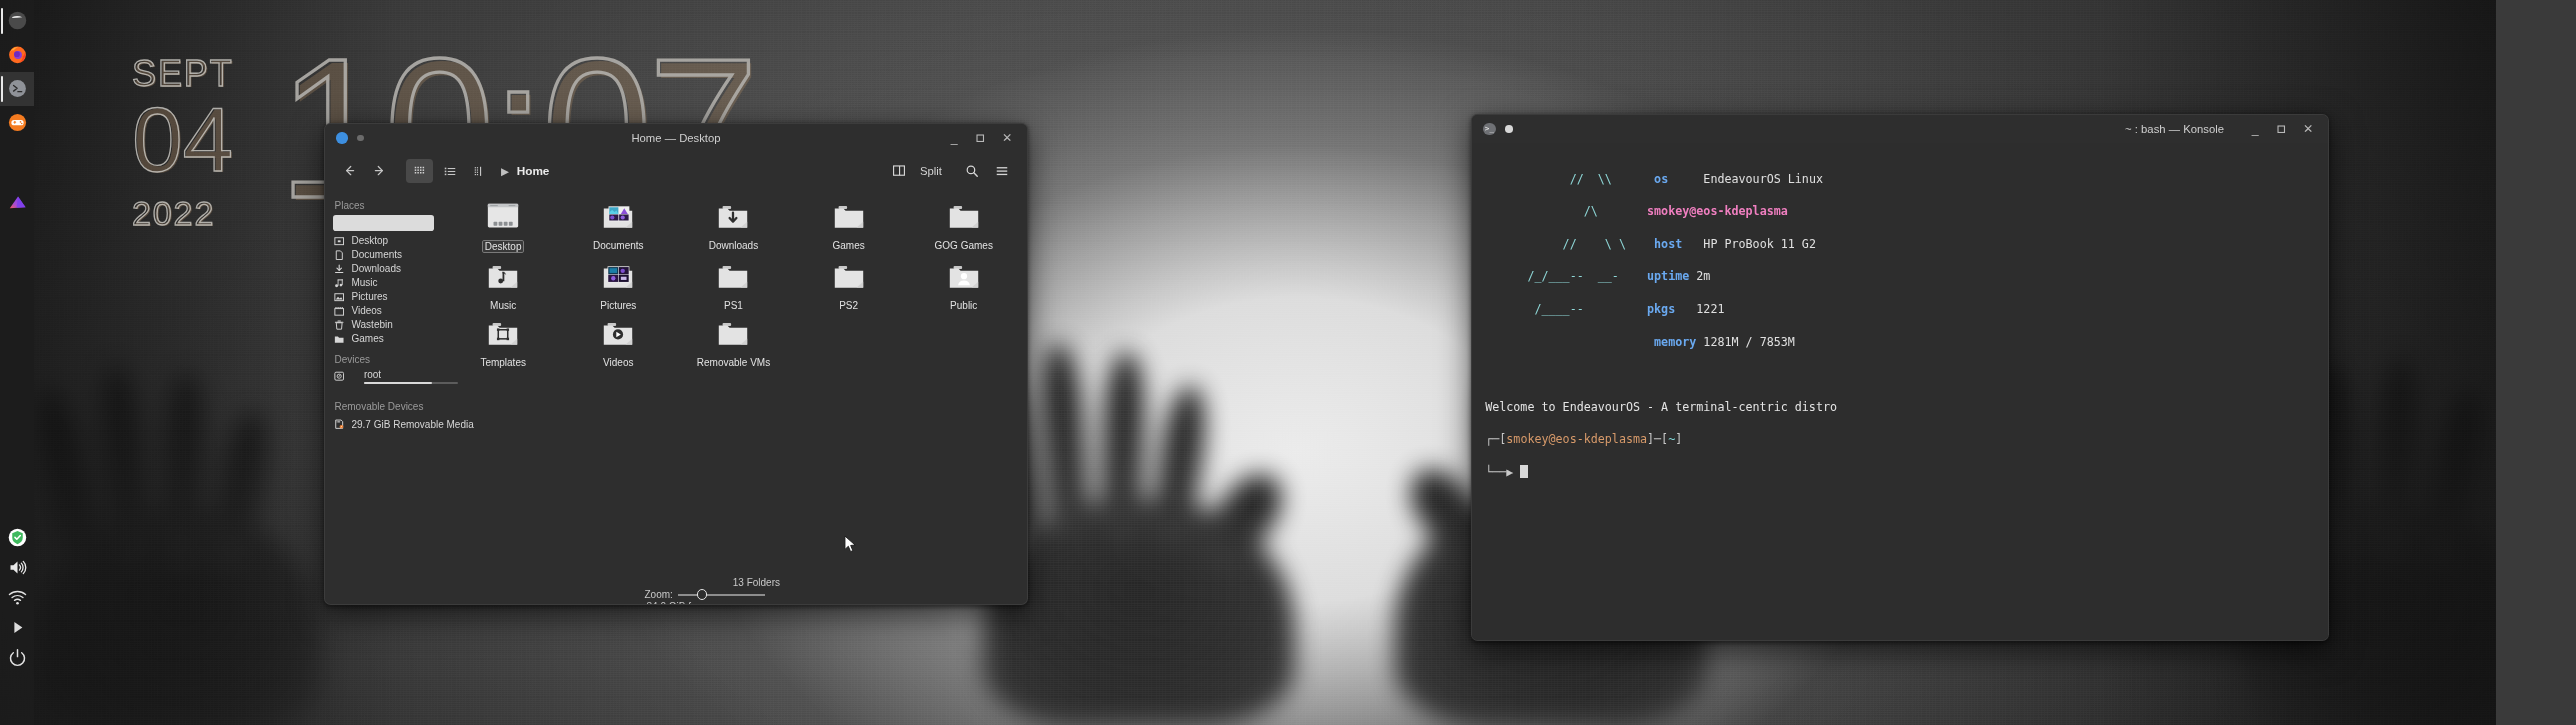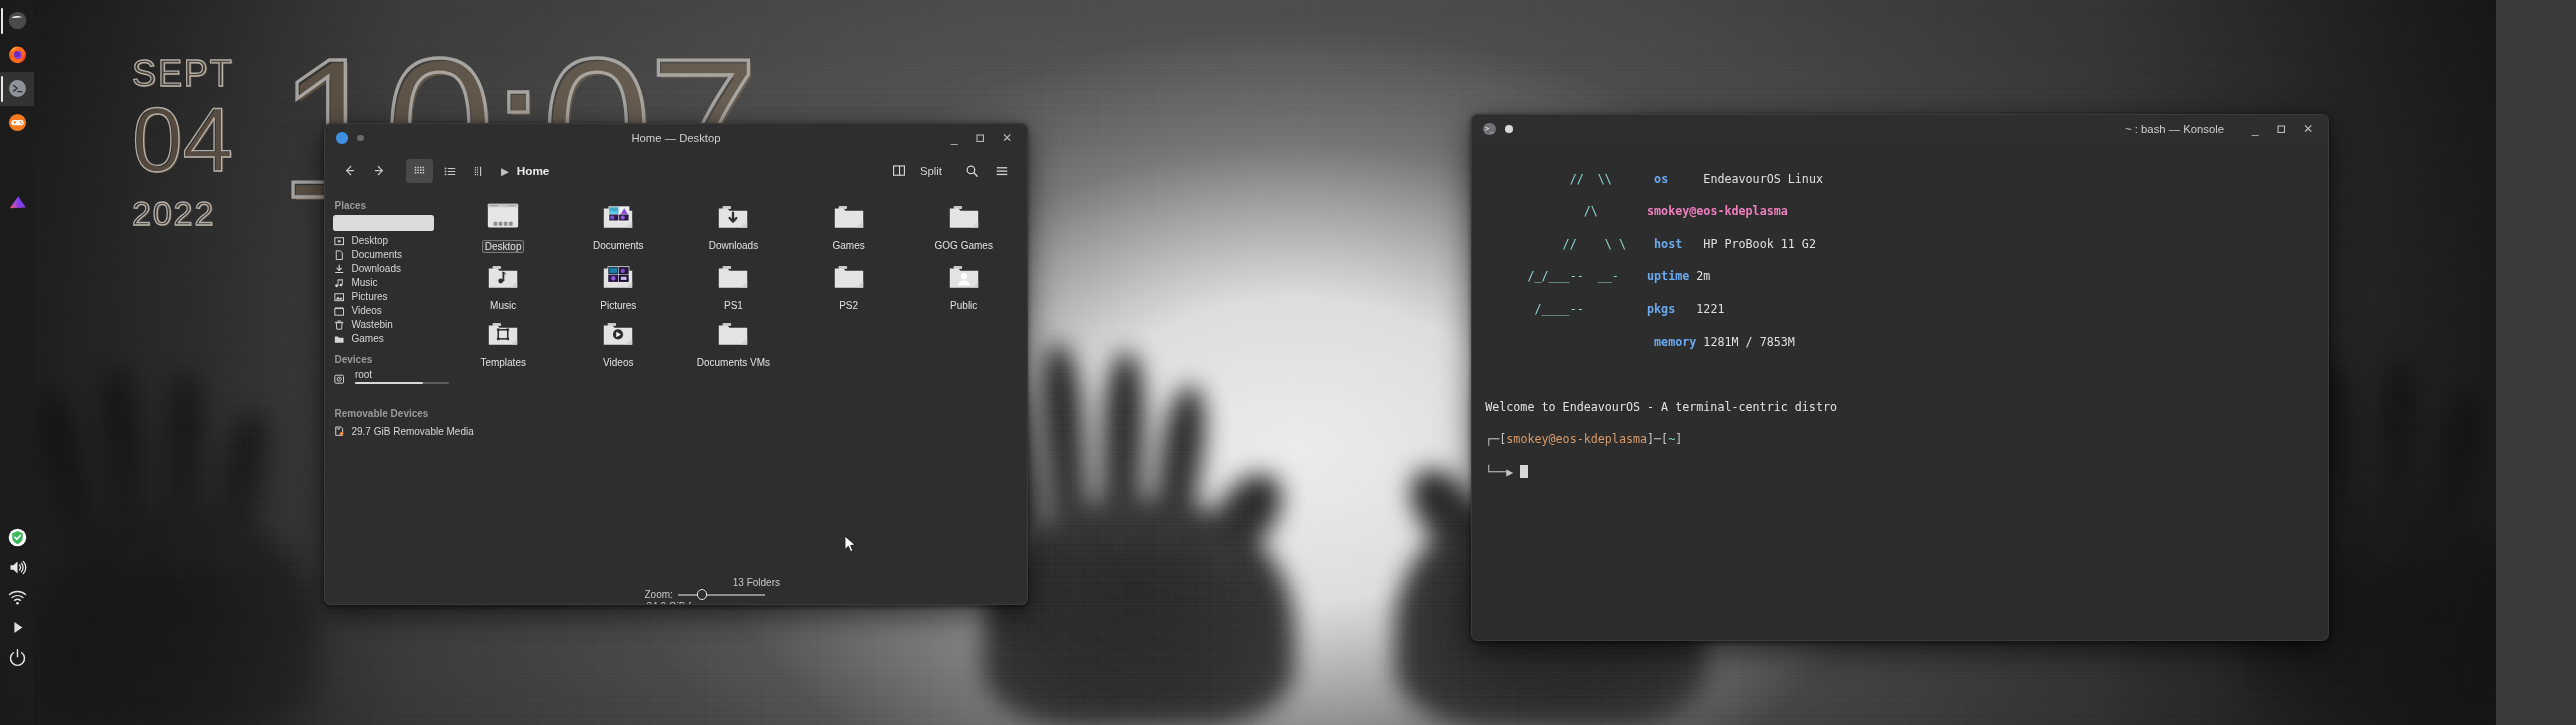--- a/index.html
+++ b/index.html
@@ -164,34 +164,34 @@
   .tb-spacer { flex: 1; }
   .split-label { font-size: 11.3px; color:#d2d2d2; margin-left:3.8px; cursor:pointer; }
 
   .dol-body { display:flex; height: 387px; }
   .dol-sidebar {
     width: 113px; padding: 5.7px 0 0 5.7px;
     font-size: 10.4px; color: #d2d2d2;
     flex-shrink: 0;
   }
   .side-head {
-    font-size: 10px; color: #9a9a9a; padding: 4.7px 0 3.8px 3.8px; font-weight: bold;
+    font-size: 10px; color: #9a9a9a; padding: 4.7px 0 3.8px 3.8px;
   }
   .side-search {
     margin: 0 3.8px 2.8px 1.9px; height: 16px; background: #dcdcdc;
     border-radius: 2.8px; cursor: text;
   }
   .side-item {
     display:flex; align-items:center; gap:6.6px;
     height: 14px; margin-bottom: 0px; padding-left: 3.8px;
     cursor: pointer; border-radius: 2.8px;
   }
   .side-item span.lbl { font-size: 10px; color:#d6d6d6; white-space:nowrap; }
   .side-ico { width:10.4px; height:10.4px; flex-shrink:0; display:block; }
-  .dev-item { display:flex; align-items:flex-end; gap:10px; padding-left:3.8px; cursor:pointer; }
+  .dev-item { display:flex; align-items:center; gap:19px; padding-left:3.8px; cursor:pointer; }
   .dev-col { flex:1; }
   .dev-bar {
     height: 1.9px; background:#5c5c5c; border-radius:0.9px; margin-top:1.9px; width: 94px;
   }
   .dev-bar > i { display:block; height:1.9px; background:#d9d9d9; border-radius:0.9px; }
 
   .dol-view {
     flex:1; position: relative;
     padding: 7.6px 5.7px 0 7.6px;
   }
@@ -605,21 +605,21 @@
             <path d="M5.2 7.1 L7 4.6" stroke="#d6d6d6" stroke-width=".9"></path>
           </svg>
           <div class="dev-col">
             <span class="lbl" style="font-size:10px;color:#d6d6d6;">root</span>
             <div class="dev-bar">
               <i style="width:72%"></i>
             </div>
           </div>
         </div>
 
-        <div class="side-head" style="padding-top:24px">Removable Devices</div>
+        <div class="side-head" style="padding-top:17px">Removable Devices</div>
 
         <div class="side-item" style="height:17px">
           <svg class="side-ico" viewBox="0 0 12 12">
             <path d="M2 1.2 H8.2 L10 3 V10.8 H2 Z" fill="none" stroke="#d6d6d6" stroke-width="1.1"></path>
             <g fill="#d6d6d6">
               <rect x="3.2" y="2.2" width=".8" height="2"></rect>
                 <rect x="4.7" y="2.2" width=".8" height="2"></rect>
               <rect x="6.2" y="2.2" width=".8" height="2"></rect>
             </g>
             <circle cx="8.6" cy="9" r="2.1" fill="#f08030"></circle>
@@ -810,21 +810,21 @@
           </div>
 
           <div class="gitem">
             <div class="gicon">
               <svg viewBox="0 0 44 38" width="42" height="36">
                 <rect x="11" y="5.4" width="9" height="3" rx="1" fill="#c8c8c8"></rect>
                 <path d="M7 8 h9 l2.4 2.2 H37 v18 H7 Z" fill="#e3e3e3"></path>
                 <path d="M37 28 L30 28 L37 22 Z" fill="#d2d2d2"></path>
               </svg>
             </div>
-            <div class="glabel">Documents VMs</div>
+            <div class="glabel">Removable VMs</div>
           </div>
 
         </div>
       </div>
     </div>
 
     <div class="dol-status">
       <div class="st-count">13 Folders</div>
       <div class="st-zoom">
         <span>Zoom:</span>

